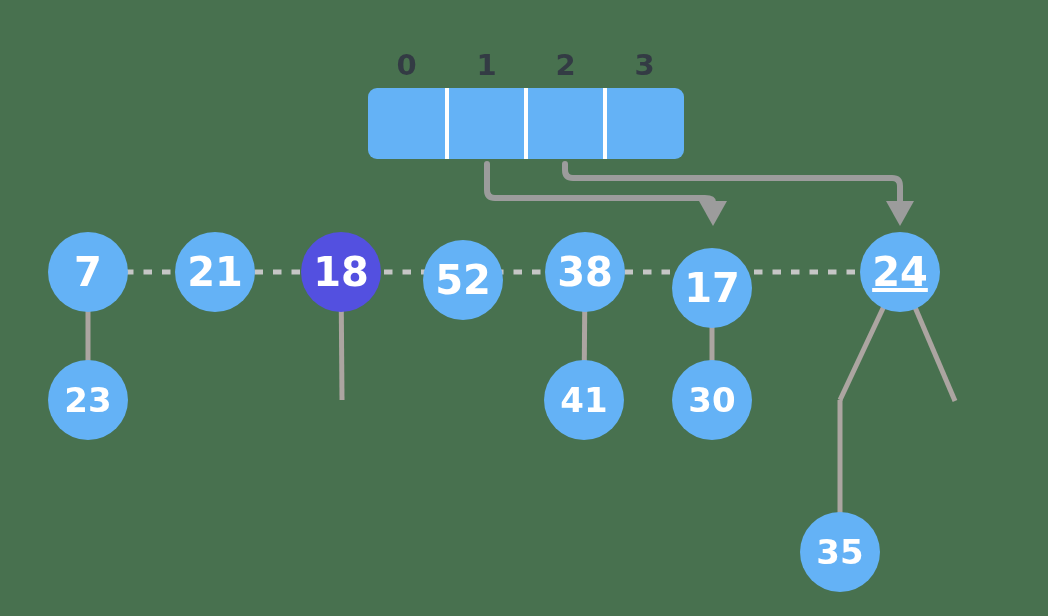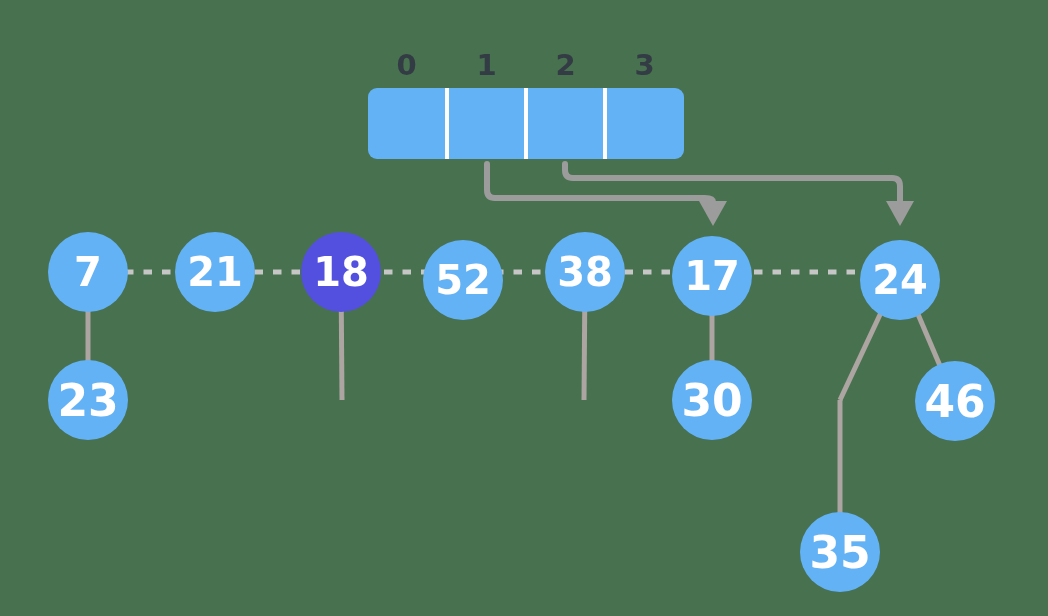--- a/index.html
+++ b/index.html
@@ -53,21 +53,21 @@
     width: 80px; height: 80px;
     border-radius: 50%;
     display: flex;
     align-items: center;
     justify-content: center;
     color: #FFFFFF;
     font-weight: bold;
     z-index: 2;
   }
   .node.row1 { font-size: 40px; }
-  .node.row2 { font-size: 44px; }
+  .node.row2 { font-size: 34px; }
   .node.blue   { background: #64B2F6; }
   .node.purple { background: #5350E0; text-align: center; }
 </style>
 </head>
 <body>
 
 <div class="canvas">
 
   <svg class="connector-layer" viewBox="0 0 1048 616" xmlns="http://www.w3.org/2000/svg">
 
@@ -97,21 +97,21 @@
     <div class="bucket-divider" style="left:77px;"></div>
     <div class="bucket-divider" style="left:156px;"></div>
     <div class="bucket-divider" style="left:235px;"></div>
   </div>
 
   <div class="node row1 blue" style="left:48px;  top:232px;">7</div>
   <div class="node row1 blue" style="left:175px; top:232px;">21</div>
   <div class="node row1 purple" style="left:301px; top:232px;">18</div>
   <div class="node row1 blue" style="left:423px; top:240px;">52</div>
   <div class="node row1 blue" style="left:545px; top:232px;">38</div>
-  <div class="node row1 blue" style="left:672px; top:236px;">17</div>
-  <div class="node row1 blue" style="left:860px; top:240px;">24</div>
+  <div class="node row1 blue" style="left:672px; top:248px;">17</div>
+  <div class="node row1 blue" style="left:860px; top:232px;text-decoration:underline;">24</div>
 
   <div class="node row2 blue" style="left:48px;  top:360px;">23</div>
+  <div class="node row2 blue" style="left:544px; top:360px;">41</div>
   <div class="node row2 blue" style="left:672px; top:360px;">30</div>
-  <div class="node row2 blue" style="left:915px; top:361px;">46</div>
   <div class="node row2 blue" style="left:800px; top:512px;">35</div>
 
 </div>
 
 </body></html>

